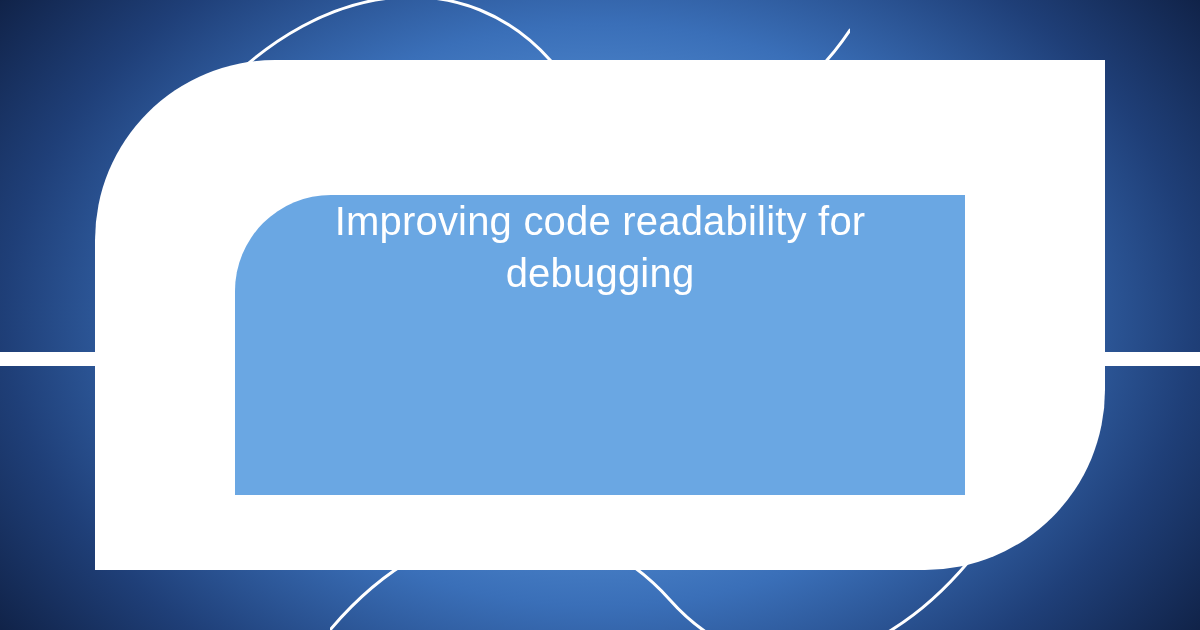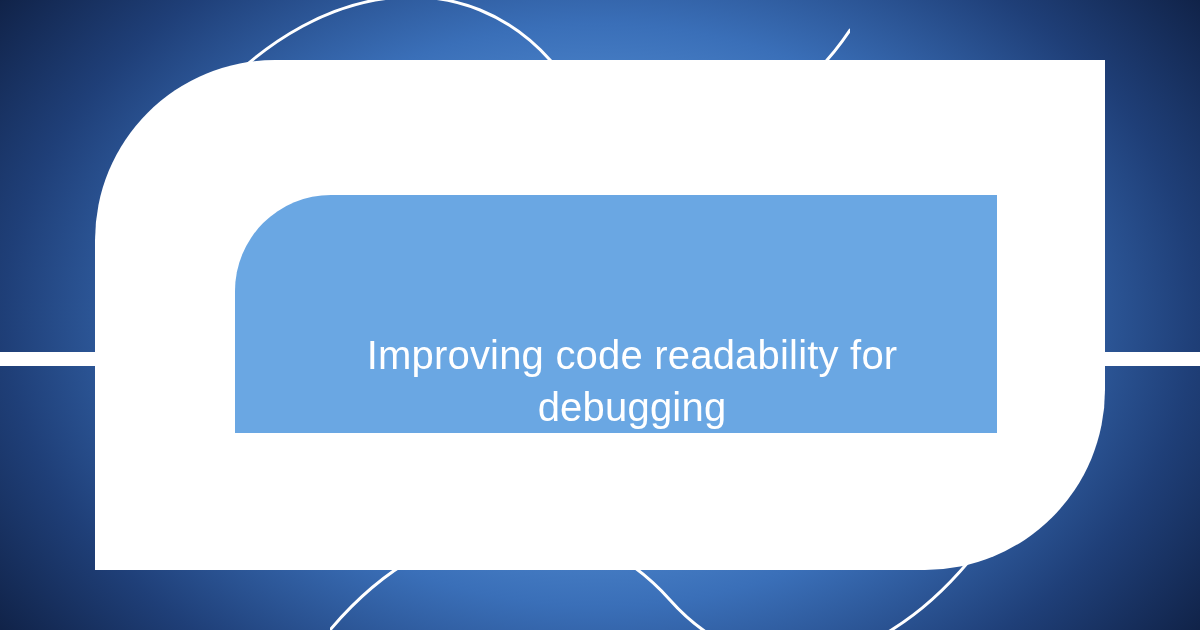--- a/index.html
+++ b/index.html
@@ -41,27 +41,26 @@
     background: #ffffff;
     border-top-left-radius: 180px;
     border-bottom-right-radius: 180px;
   }
 
   .inner-card {
     position: absolute;
     left: 235px;
     top: 195px;
     width: 730px;
-    height: 238px;
+    height: 300px;
     background: #6aa7e3;
     border-top-left-radius: 96px;
     display: flex;
-    align-items: flex-end;
+    align-items: flex-start;
     justify-content: center;
-    padding-left: 32px;
   }
 
   .title {
     color: #ffffff;
     font-size: 40px;
     font-weight: 500;
     line-height: 1.3;
     text-align: center;
     letter-spacing: 0.2px;
   }

